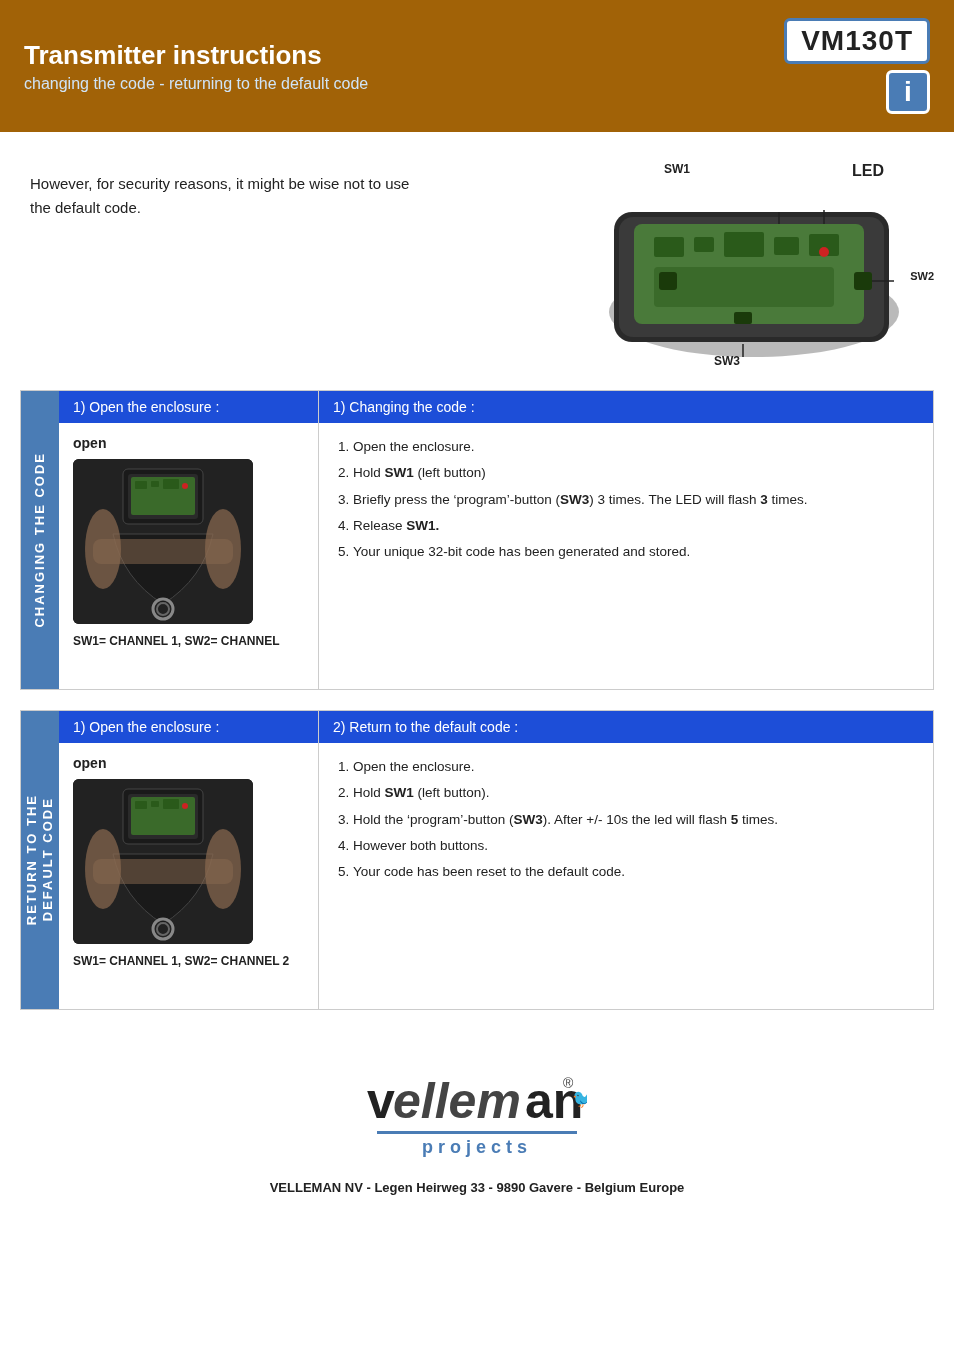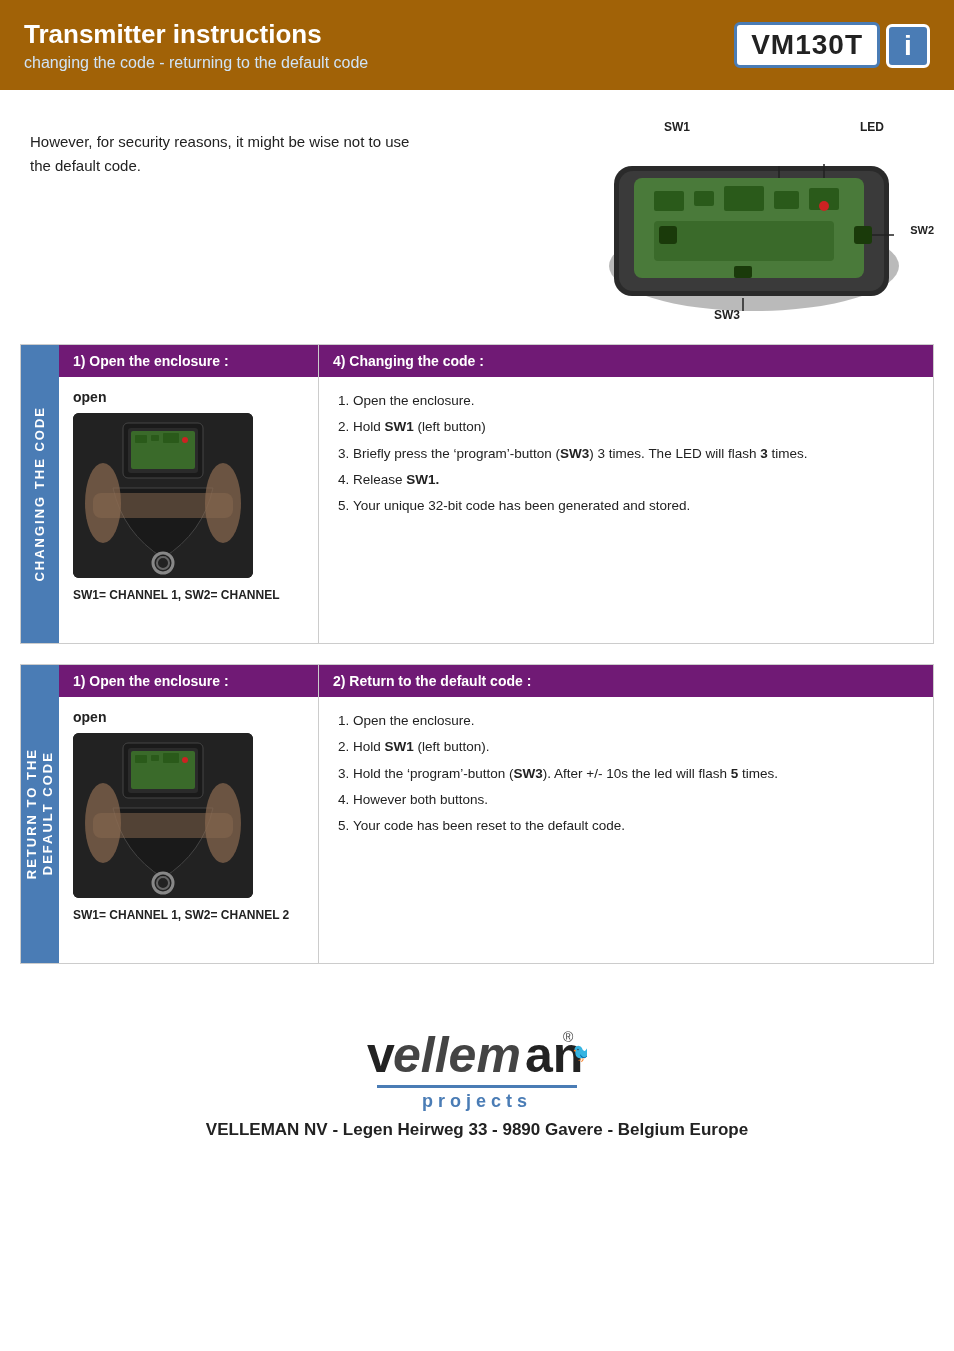--- a/index.html
+++ b/index.html
@@ -27,20 +27,21 @@
       font-weight: bold;
       color: #fff;
     }
     .header-subtitle {
       font-size: 16px;
       color: #d0e4f7;
       margin-top: 4px;
     }
     .header-right {
       display: flex;
+      flex-direction: column;
       align-items: flex-end;
       gap: 6px;
     }
     .vm130t-badge {
       background: #fff;
       border: 3px solid #4a7cb5;
       border-radius: 6px;
       padding: 4px 14px;
       font-size: 28px;
       font-weight: bold;
@@ -119,23 +120,23 @@
     .section-left {
       flex: 0 0 260px;
       border-right: 1px solid #ccc;
       padding: 0;
     }
     .section-right {
       flex: 1;
       padding: 0;
     }
     .section-header {
-      background: #701a75;
+      background: #1d4ed8;
       color: #fff;
-      font-weight: bold;
+      font-weight: normal;
       font-size: 14px;
       padding: 8px 14px;
     }
     .section-body {
       padding: 12px 14px;
     }
     .open-label {
       font-weight: bold;
       font-size: 14px;
       margin-bottom: 8px;
@@ -158,24 +159,24 @@
 
     
     .footer {
       margin-top: 30px;
       display: flex;
       flex-direction: column;
       align-items: center;
       padding-bottom: 20px;
     }
     .footer-address {
-      font-size: 17px;
-      font-weight: bold;
-      color: #222;
-      margin-top: 8px;
+      font-size: 13px;
+      font-weight: bold;
+      color: #222;
+      margin-top: 22px;
     }
   </style>
 </head>
 <body>
 
 <div class="header">
   <div class="header-left">
     <div class="header-title">Transmitter instructions</div>
     <div class="header-subtitle">changing the code - returning to the default code</div>
   </div>
@@ -188,21 +189,21 @@
 <div class="intro-section">
   <div class="intro-text">
     <p>However, for security reasons, it might be wise not to use</p>
     <p>the default code.</p>
   </div>
   <div class="intro-image-area">
     <div style="position:relative; width:300px;">
       
       <div style="display:flex; justify-content: space-between; width:220px; margin-left:60px; margin-bottom:2px;">
         <span class="sw1-label" style="position:static; font-weight:bold; font-size:12px;">SW1</span>
-        <span class="led-label" style="position:static; font-weight:bold; font-size:12px;text-align:center;">LED</span>
+        <span class="led-label" style="position:static; font-weight:bold; font-size:16px;text-align:center;">LED</span>
       </div>
       
       <div style="position:relative; display:inline-block;">
         <svg width="300" height="175" viewBox="0 0 300 175">
 
           <ellipse cx="150" cy="130" rx="145" ry="45" fill="#1a1a1a" opacity="0.3"></ellipse>
           <rect x="10" y="30" width="275" height="130" rx="18" fill="#2a2a2a"></rect>
           <rect x="15" y="35" width="265" height="120" rx="14" fill="#3a3a3a"></rect>
 
           <rect x="30" y="42" width="230" height="100" rx="8" fill="#4a7a3a"></rect>
@@ -269,21 +270,21 @@
             <ellipse cx="30" cy="90" rx="18" ry="40" fill="#8a6a50" opacity="0.7"></ellipse>
             <ellipse cx="150" cy="90" rx="18" ry="40" fill="#8a6a50" opacity="0.7"></ellipse>
             <rect x="20" y="80" width="140" height="25" rx="8" fill="#8a6a50" opacity="0.5"></rect>
           </svg>
         </div>
         <div class="channel-label">SW1= CHANNEL 1, SW2= CHANNEL</div>
       </div>
     </div>
 
     <div class="section-right">
-      <div class="section-header">4) Changing the code :</div>
+      <div class="section-header">1) Changing the code :</div>
       <div class="section-body">
         <ol class="step-list">
           <li>Open the enclosure.</li>
           <li>Hold <strong>SW1</strong> (left button)</li>
           <li>Briefly press the ‘program’-button (<strong>SW3</strong>) 3 times. The LED will flash <strong>3</strong> times.</li>
           <li>Release <strong>SW1.</strong></li>
           <li>Your unique 32-bit code has been generated and stored.</li>
         </ol>
       </div>
     </div>

